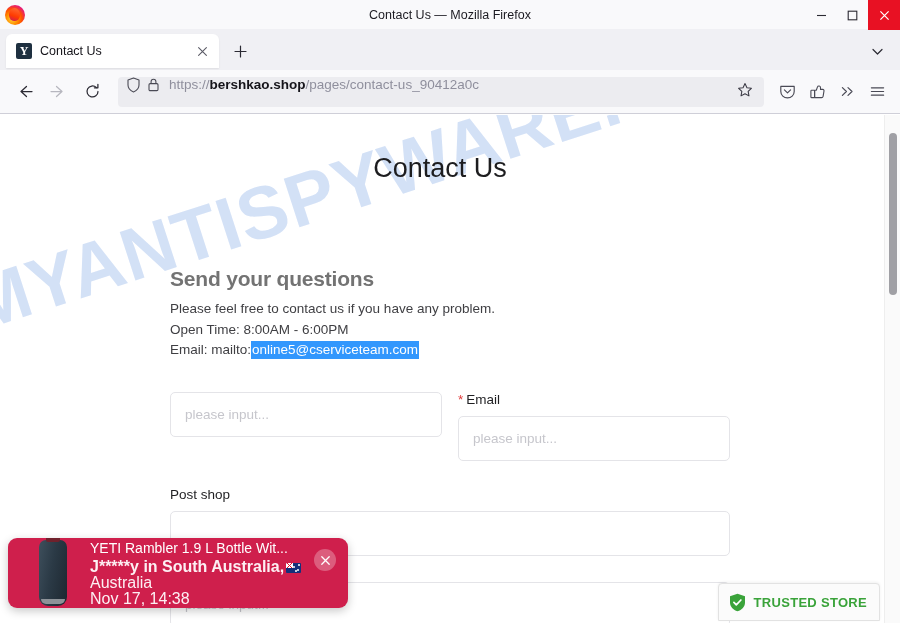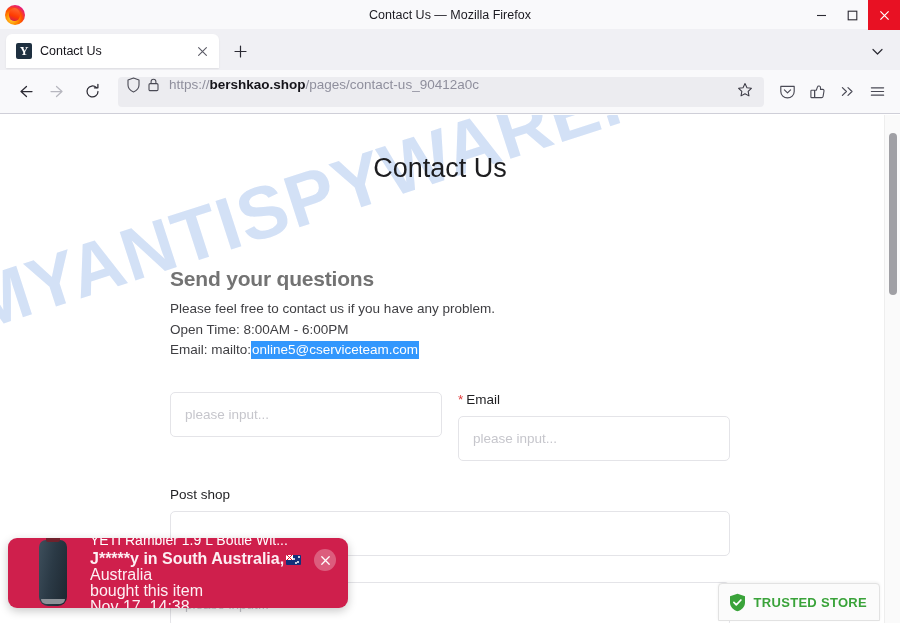--- a/index.html
+++ b/index.html
@@ -574,21 +574,20 @@
     <div class="scroll-thumb"></div>
   </div>
 
   <div class="toast">
     <div class="toast-thumb">
       <div class="bottle"></div>
     </div>
     <div class="toast-body">
       <div class="toast-title">YETI Rambler 1.9 L Bottle Wit...</div>
       <div class="toast-line"><b>J*****y in South Australia,</b><span class="flag"></span><span>Australia</span></div>
-      <div class="toast-line">bought this item</div>
       <div class="toast-line">Nov 17, 14:38</div>
     </div>
     <div class="toast-close">
       <svg width="11" height="11" viewBox="0 0 11 11">
           <path d="M1.8 1.8l7.4 7.4M9.2 1.8l-7.4 7.4" stroke="currentColor" stroke-width="1.3" fill="none" stroke-linecap="round"></path>
         </svg>
     </div>
   </div>
 
   <div class="trusted">

